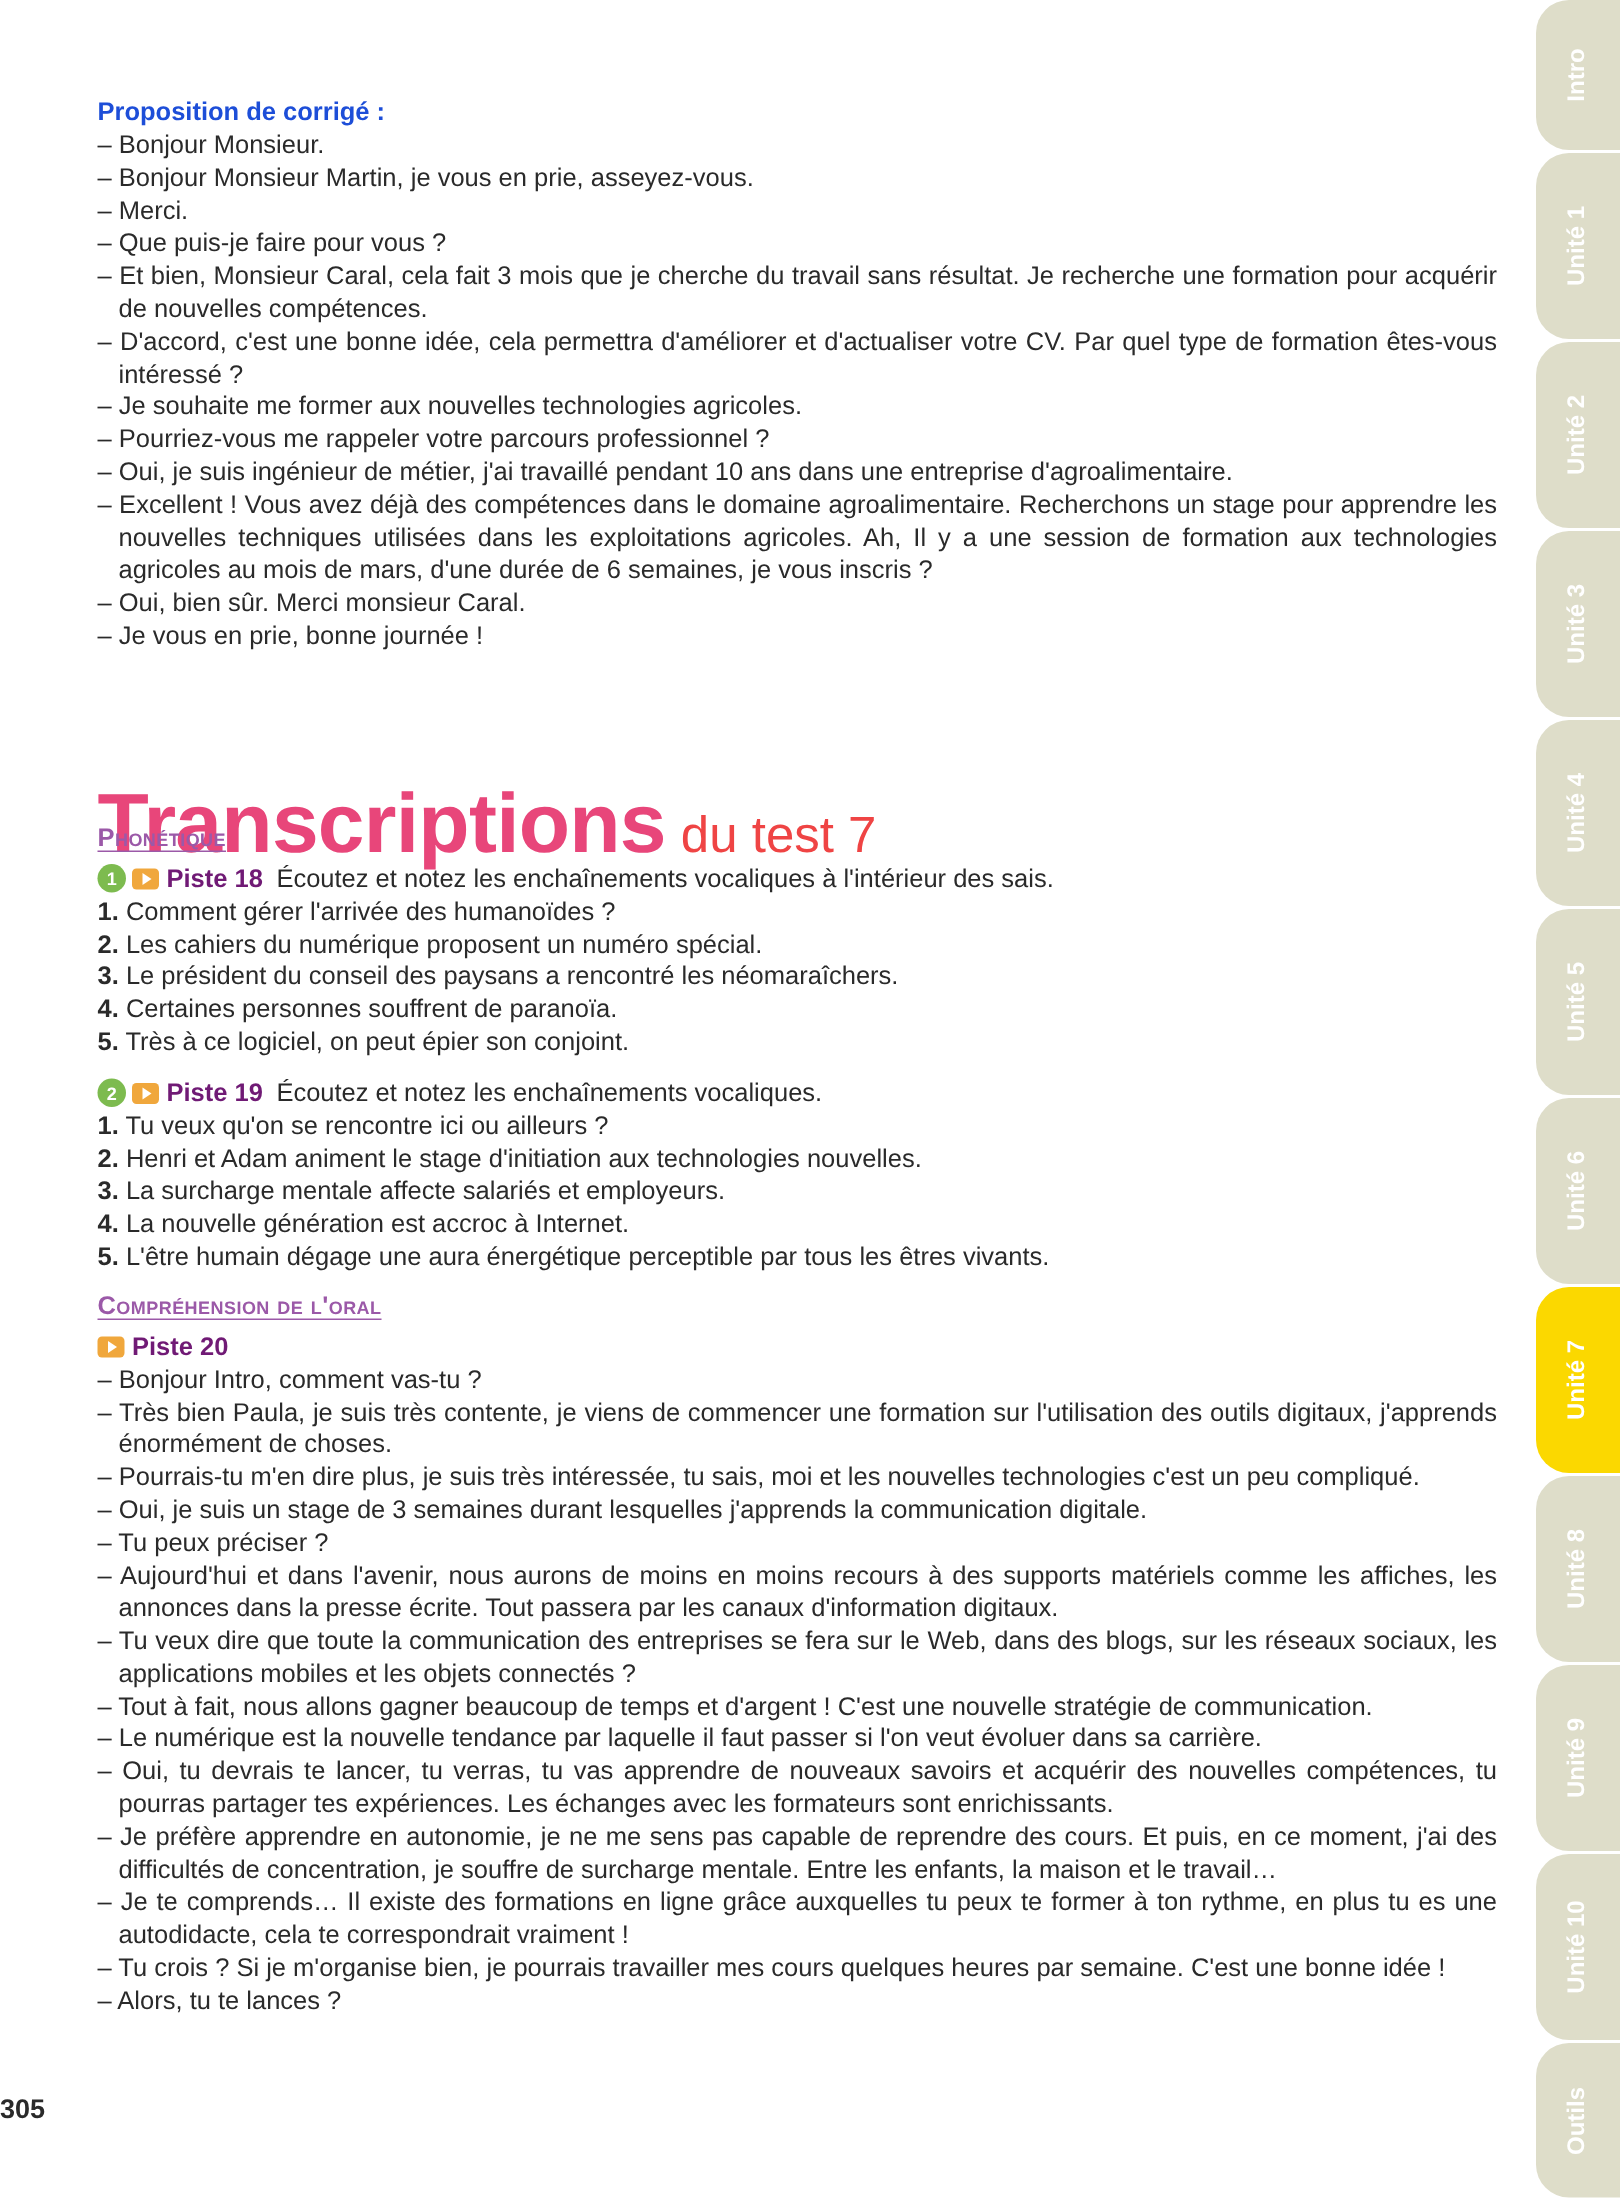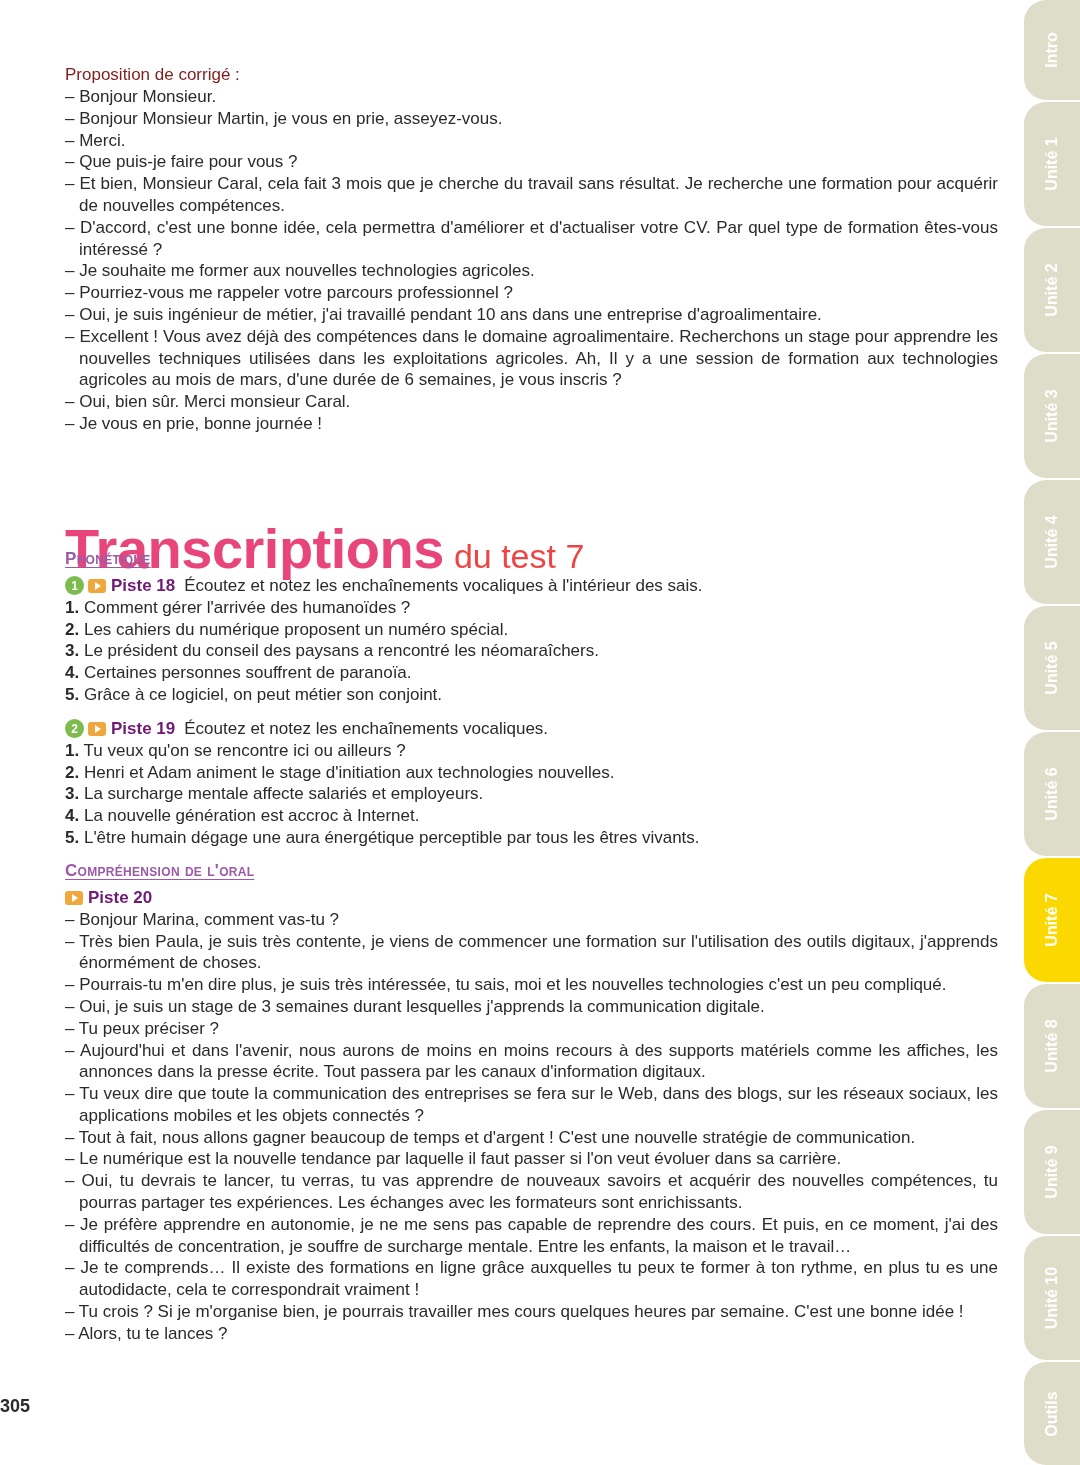--- a/index.html
+++ b/index.html
@@ -4,21 +4,21 @@
 <style>
   html, body { margin: 0; padding: 0; }
   body {
     width: 1080px; height: 1465px; position: relative; overflow: hidden;
     background: #ffffff; color: #2a2a2a;
     font-family: "Liberation Sans", "DejaVu Sans", sans-serif;
   }
   .content { position: absolute; left: 65px; top: 64px; width: 933px; }
   .line { font-size: 17px; line-height: 21.8px; }
   .dash { padding-left: 14px; text-indent: -14px; text-align: justify; }
-  .pink-label { color: #7f1d1d; font-weight: normal; font-size: 17px; line-height: 22px; }
+  .pink-label { color: #1d4ed8; font-weight: bold; font-size: 17px; line-height: 22px; }
   .title-row { margin-top: 38px; height: 62px; display: flex; align-items: baseline; }
   .title-main { font-size: 56px; font-weight: bold; color: #e8467a; letter-spacing: -0.5px; margin-top: 43px; }
   .title-sub { font-size: 34px; color: #ef4444; margin-left: 10px; font-weight: normal; }
   .section-head {
     color: #9b59a8; font-weight: bold; font-size: 17px; text-decoration: underline;
     text-underline-offset: 3px; font-variant: small-caps; letter-spacing: 0.3px;
   }
   .sec1 { margin-top: 14px; }
   .piste-row { display: flex; align-items: center; font-size: 17px; line-height: 22px; margin-top: 6px; }
   .badge {
@@ -79,21 +79,21 @@
     <span class="badge">1</span>
     <span class="play"></span>
     <span class="piste-label">Piste 18</span>
     <span>Écoutez et notez les enchaînements vocaliques à l'intérieur des sais.</span>
   </div>
   <div>
     <div class="num-item"><b>1.</b> <span>Comment gérer l'arrivée des humanoïdes ?</span></div>
     <div class="num-item"><b>2.</b> <span>Les cahiers du numérique proposent un numéro spécial.</span></div>
     <div class="num-item"><b>3.</b> <span>Le président du conseil des paysans a rencontré les néomaraîchers.</span></div>
     <div class="num-item"><b>4.</b> <span>Certaines personnes souffrent de paranoïa.</span></div>
-    <div class="num-item"><b>5.</b> <span>Grâce à ce logiciel, on peut métier son conjoint.</span></div>
+    <div class="num-item"><b>5.</b> <span>Très à ce logiciel, on peut épier son conjoint.</span></div>
   </div>
 
   <div class="piste-row gap14">
     <span class="badge">2</span>
     <span class="play"></span>
     <span class="piste-label">Piste 19</span>
     <span>Écoutez et notez les enchaînements vocaliques.</span>
   </div>
   <div>
     <div class="num-item"><b>1.</b> <span>Tu veux qu'on se rencontre ici ou ailleurs ?</span></div>
@@ -103,21 +103,21 @@
     <div class="num-item"><b>5.</b> <span>L'être humain dégage une aura énergétique perceptible par tous les êtres vivants.</span></div>
   </div>
 
   <div class="section-head gap14">Compréhension de l'oral</div>
 
   <div class="piste-row">
     <span class="play"></span>
     <span class="piste-label">Piste 20</span>
   </div>
   <div>
-    <div class="line dash">– Bonjour Marina, comment vas-tu ?</div>
+    <div class="line dash">– Bonjour Intro, comment vas-tu ?</div>
     <div class="line dash">– Très bien Paula, je suis très contente, je viens de commencer une formation sur l'utilisation des outils digitaux, j'apprends énormément de choses.</div>
     <div class="line dash">– Pourrais-tu m'en dire plus, je suis très intéressée, tu sais, moi et les nouvelles technologies c'est un peu compliqué.</div>
     <div class="line dash">– Oui, je suis un stage de 3 semaines durant lesquelles j'apprends la communication digitale.</div>
     <div class="line dash">– Tu peux préciser ?</div>
     <div class="line dash">– Aujourd'hui et dans l'avenir, nous aurons de moins en moins recours à des supports matériels comme les affiches, les annonces dans la presse écrite. Tout passera par les canaux d'information digitaux.</div>
     <div class="line dash">– Tu veux dire que toute la communication des entreprises se fera sur le Web, dans des blogs, sur les réseaux sociaux, les applications mobiles et les objets connectés ?</div>
     <div class="line dash">– Tout à fait, nous allons gagner beaucoup de temps et d'argent ! C'est une nouvelle stratégie de communication.</div>
     <div class="line dash">– Le numérique est la nouvelle tendance par laquelle il faut passer si l'on veut évoluer dans sa carrière.</div>
     <div class="line dash">– Oui, tu devrais te lancer, tu verras, tu vas apprendre de nouveaux savoirs et acquérir des nouvelles compétences, tu pourras partager tes expériences. Les échanges avec les formateurs sont enrichissants.</div>
     <div class="line dash">– Je préfère apprendre en autonomie, je ne me sens pas capable de reprendre des cours. Et puis, en ce moment, j'ai des difficultés de concentration, je souffre de surcharge mentale. Entre les enfants, la maison et le travail…</div>

